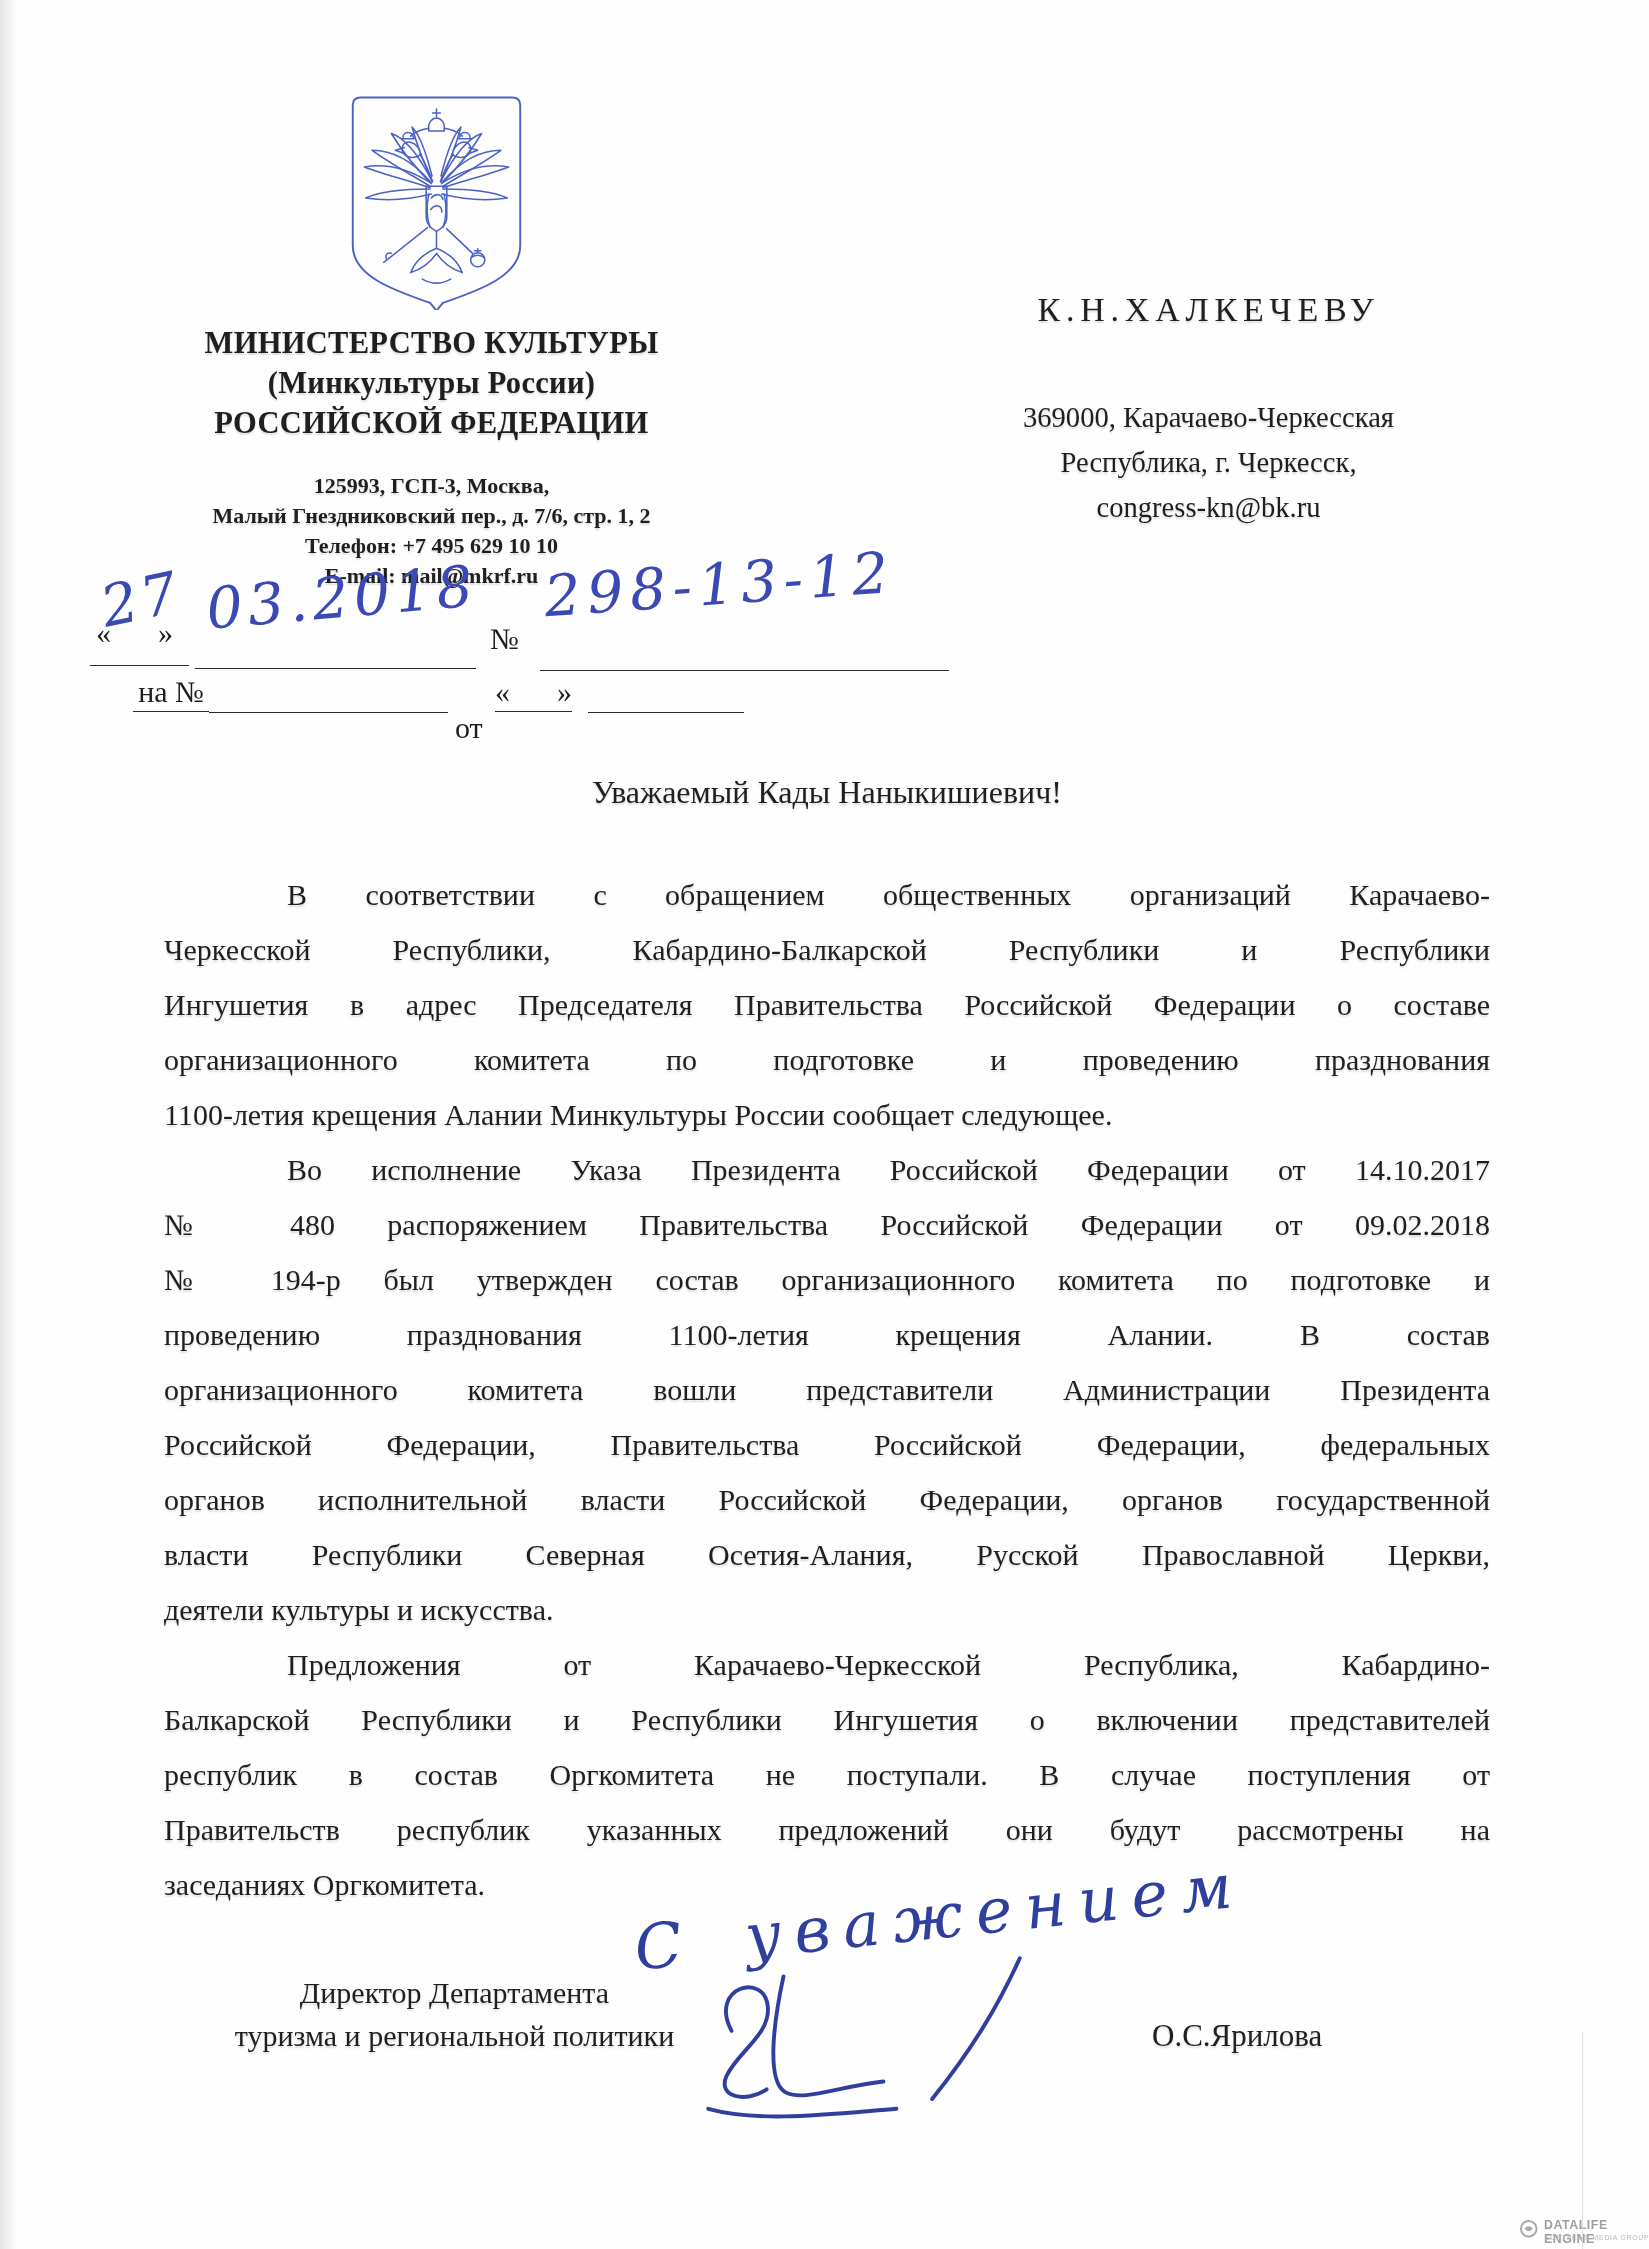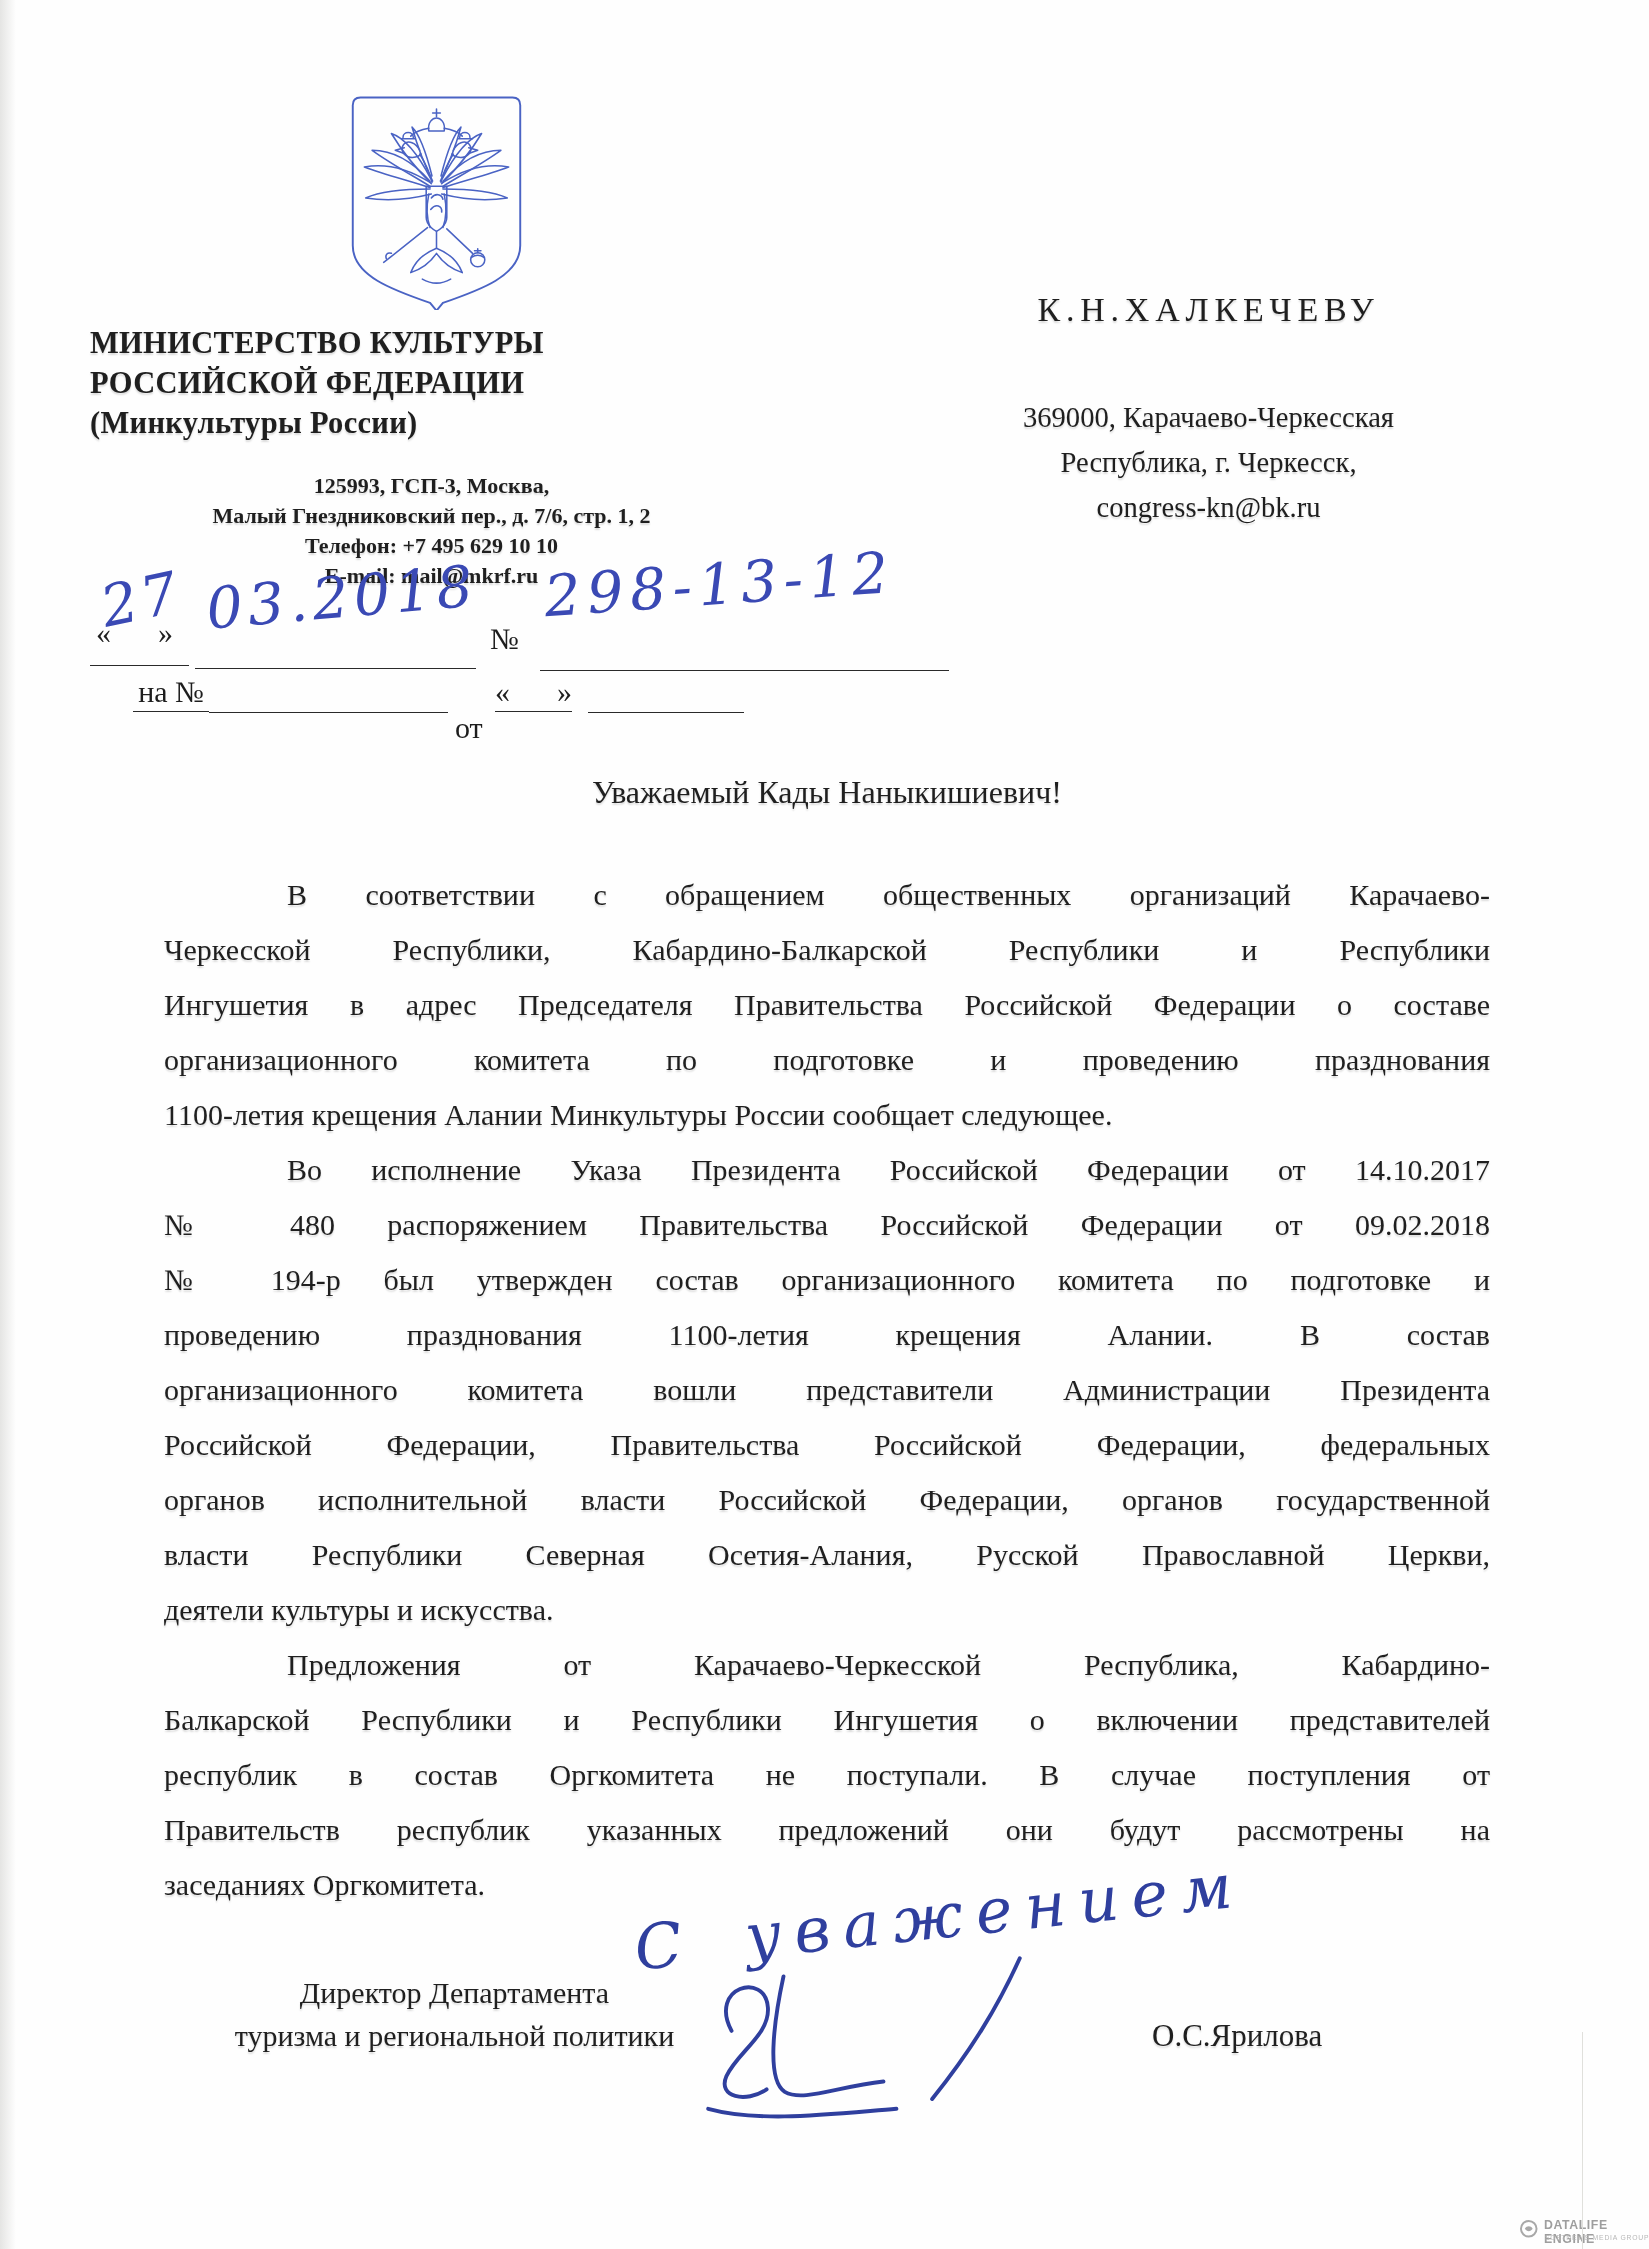--- a/index.html
+++ b/index.html
@@ -7,21 +7,21 @@
     position:relative; width:1650px; height:2250px; background:#fefefe;
     font-family:"Liberation Serif","DejaVu Serif",serif; color:#1f1f1f; overflow:hidden;
   }
   .page::before{content:""; position:absolute; left:0; top:0; width:15.6px; height:100%;
     background:linear-gradient(to right, rgba(170,170,165,0.30), rgba(170,170,165,0)); pointer-events:none;}
   .abs{position:absolute;}
   .scan{text-shadow:0 1.9px 1.9px rgba(0,0,0,0.14);}
 
   
   .emblem{left:346px; top:91px; width:181px; height:219px;}
-  .ministry{left:90px; top:323px; width:669px; 
+  .ministry{left:97px; top:323px; width:669px; text-align:center;
     font-weight:bold; font-size:30.5px; line-height:40px; letter-spacing:0.3px;}
   .contact{left:97px; top:471px; width:669px; text-align:center;
     font-weight:bold; font-size:22px; line-height:30px;}
 
   
   .rcp-name{left:968px; top:291px; width:481px; text-align:center; font-size:34px; letter-spacing:5.8px;}
   .rcp-addr{left:968px; top:395px; width:481px; text-align:center; font-size:28.6px; line-height:45px;}
 
   
   .ptext{font-size:30px; color:#1d1d1d;}
@@ -101,22 +101,22 @@
       <path d="M118,292 C132,300 148,300 162,292"></path>
       <path d="M126,212 L66,260 M66,260 L58,266 M70,252 C64,250 60,254 62,260"></path>
       <path d="M156,214 L196,252"></path>
       <circle cx="204" cy="262" r="11"></circle>
       <path d="M204,251 V245 M199,248 H209 M195,258 C200,254 208,254 213,258"></path>
     </g>
   </svg>
 
   <div class="abs ministry scan">
     <div>МИНИСТЕРСТВО КУЛЬТУРЫ</div>
+    <div>(Минкультуры России)</div>
     <div>РОССИЙСКОЙ ФЕДЕРАЦИИ</div>
-    <div>(Минкультуры России)</div>
   </div>
 
   <div class="abs contact scan">
     <div>125993, ГСП-3, Москва,</div>
     <div>Малый Гнездниковский пер., д. 7/6, стр. 1, 2</div>
     <div>Телефон: +7 495 629 10 10</div>
     <div>E-mail: mail@mkrf.ru</div>
   </div>
 
   <div class="abs rcp-name scan">К.Н.ХАЛКЕЧЕВУ</div>

